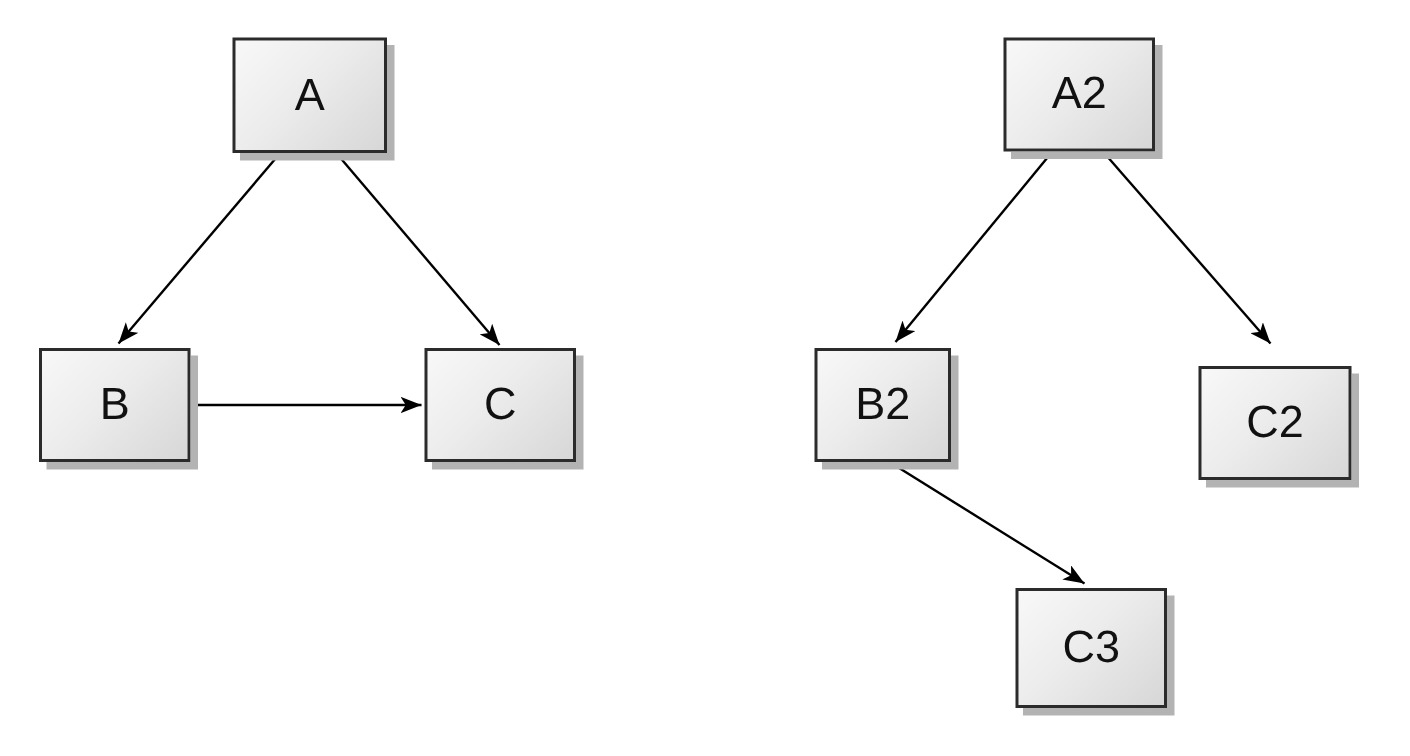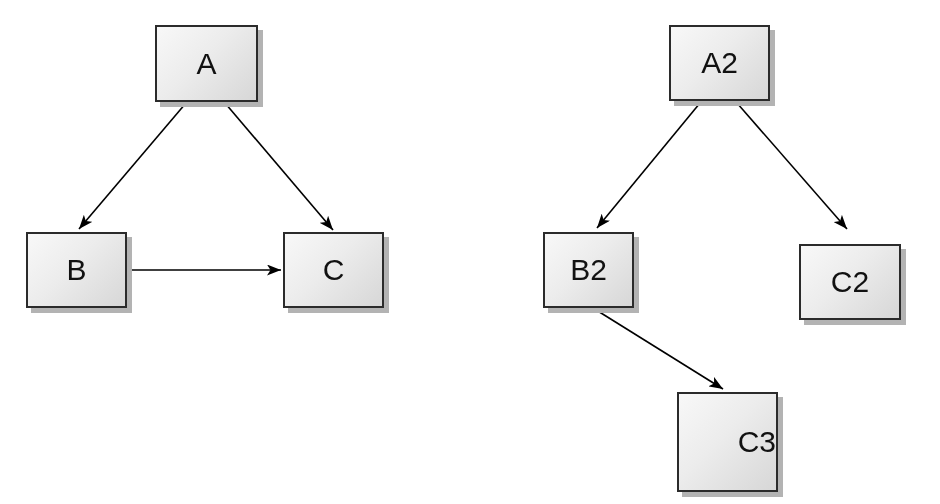--- a/index.html
+++ b/index.html
@@ -74,17 +74,17 @@
   </div>
   <div class="node" style="left: 669px; top: 25px; width: 101px; height: 76px;">
     <span class="node-label">A2</span>
   </div>
   <div class="node" style="left: 543px; top: 232px; width: 91px; height: 76px;">
     <span class="node-label">B2</span>
   </div>
   <div class="node" style="left: 799px; top: 232px; width: 102px; height: 76px; margin-top: 12px;">
     <span class="node-label">C2</span>
   </div>
-  <div class="node" style="left: 677px; top: 392px; width: 101px; height: 100px; justify-content: flex-end;">
+  <div class="node" style="left: 677px; top: 392px; width: 101px; height: 80px;">
     <span class="node-label">C3</span>
   </div>
 
 </div>
 
 </body></html>

